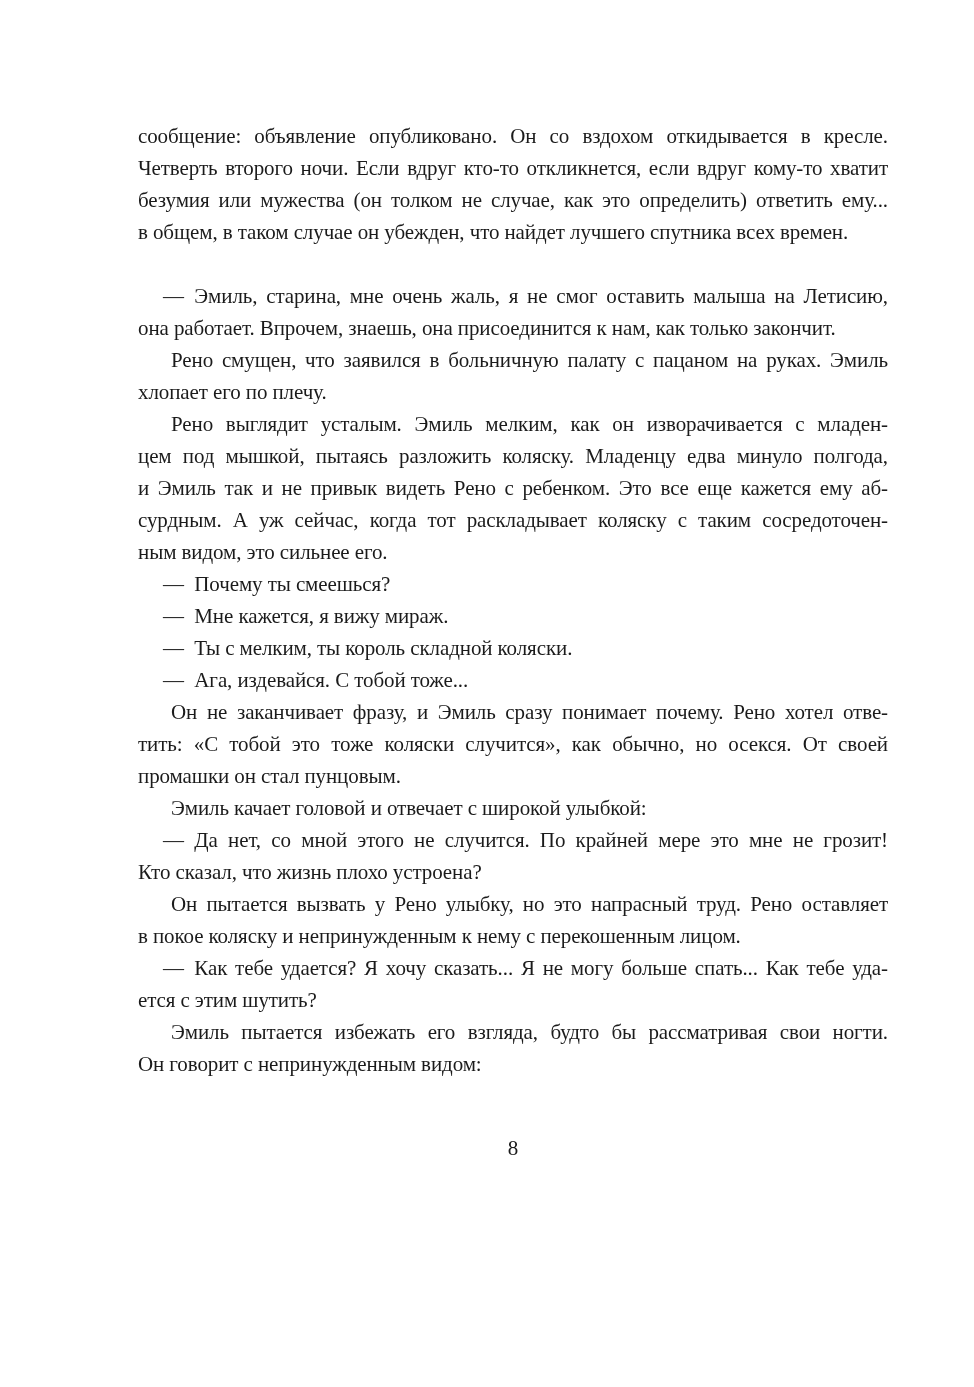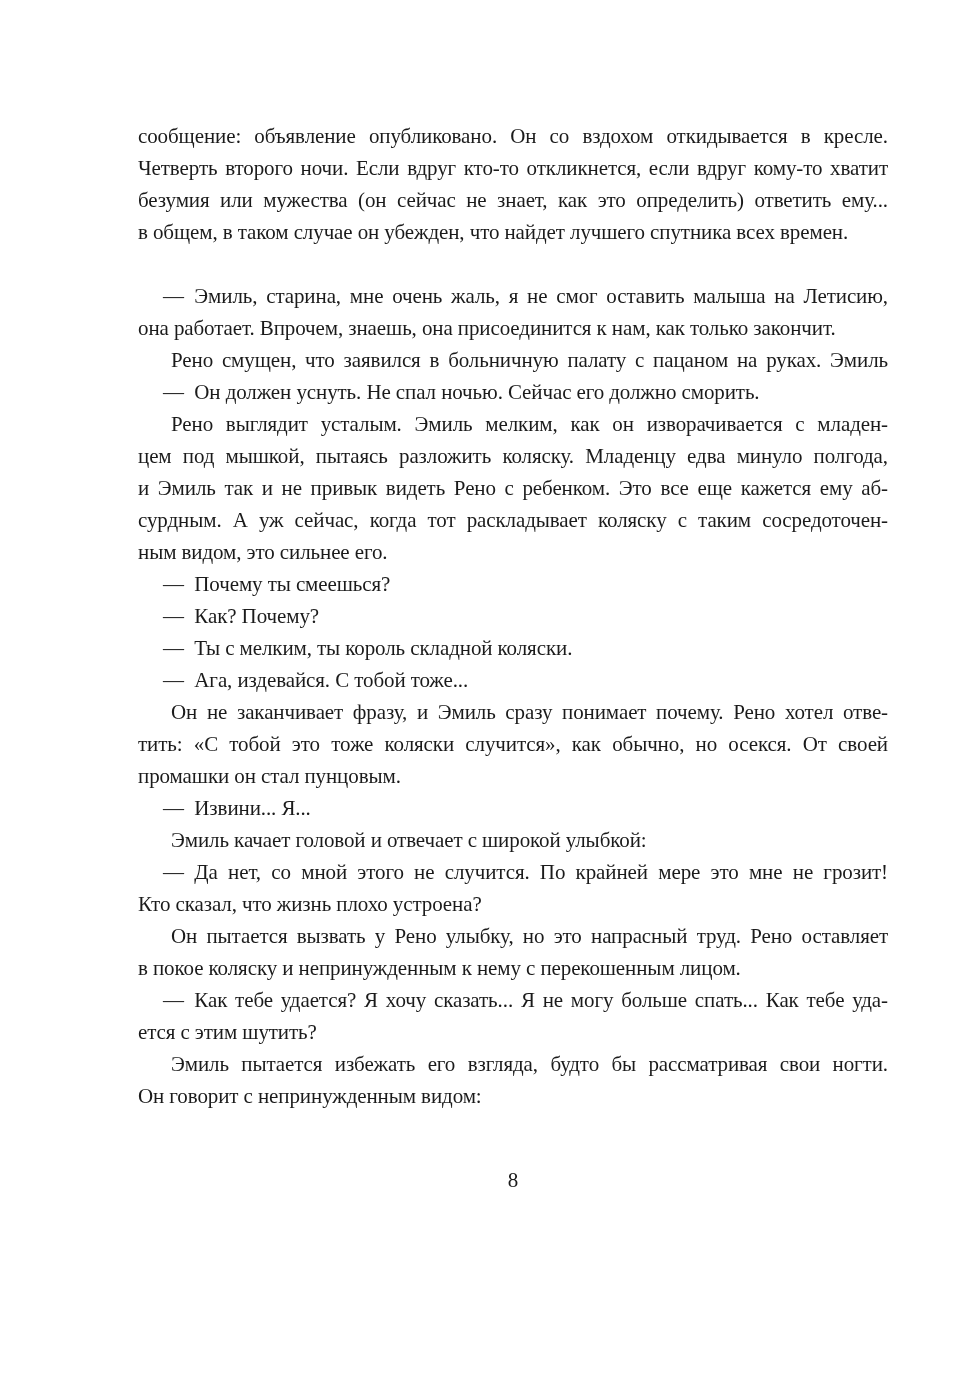--- a/index.html
+++ b/index.html
@@ -48,59 +48,54 @@
 </style>
 </head>
 <body>
 
 <div class="page">
   <div class="text-block">
     <div id="paras">
         <div class="para continuation">
           <div class="line">сообщение: объявление опубликовано. Он со вздохом откидывается в кресле.</div>
           <div class="line">Четверть второго ночи. Если вдруг кто-то откликнется, если вдруг кому-то хватит</div>
-          <div class="line">безумия или мужества (он сейчас не знает, как это определить) ответить ему...</div>
+          <div class="line">безумия или мужества (он толком не случае, как это определить) ответить ему...</div>
           <div class="line last">в общем, в таком случае он убежден, что найдет лучшего спутника всех времен.</div>
         </div>
         <div class="para dialogue gap-before">
           <div class="line indent">— Эмиль, старина, мне очень жаль, я не смог оставить малыша на Летисию,</div>
           <div class="line last">она работает. Впрочем, знаешь, она присоединится к нам, как только закончит.</div>
         </div>
         <div class="para narrative">
           <div class="line indent">Рено смущен, что заявился в больничную палату с пацаном на руках. Эмиль</div>
-        </div>
-        <div class="para dialogue">
-          <div class="line last indent">— Он должен уснуть. Не спал ночью. Сейчас его должно сморить.</div>
+          <div class="line last">хлопает его по плечу.</div>
         </div>
         <div class="para narrative">
           <div class="line indent">Рено выглядит усталым. Эмиль мелким, как он изворачивается с младен-</div>
           <div class="line">цем под мышкой, пытаясь разложить коляску. Младенцу едва минуло полгода,</div>
           <div class="line">и Эмиль так и не привык видеть Рено с ребенком. Это все еще кажется ему аб-</div>
           <div class="line">сурдным. А уж сейчас, когда тот раскладывает коляску с таким сосредоточен-</div>
           <div class="line last">ным видом, это сильнее его.</div>
         </div>
         <div class="para dialogue">
           <div class="line last indent">— Почему ты смеешься?</div>
         </div>
         <div class="para dialogue">
-          <div class="line last indent">— Как? Почему?</div>
+          <div class="line last indent">— Мне кажется, я вижу мираж.</div>
         </div>
         <div class="para dialogue">
           <div class="line last indent">— Ты с мелким, ты король складной коляски.</div>
         </div>
         <div class="para dialogue">
           <div class="line last indent">— Ага, издевайся. С тобой тоже...</div>
         </div>
         <div class="para narrative">
           <div class="line indent">Он не заканчивает фразу, и Эмиль сразу понимает почему. Рено хотел отве-</div>
           <div class="line">тить: «С тобой это тоже коляски случится», как обычно, но осекся. От своей</div>
           <div class="line last">промашки он стал пунцовым.</div>
-        </div>
-        <div class="para dialogue">
-          <div class="line last indent">— Извини... Я...</div>
         </div>
         <div class="para narrative">
           <div class="line last indent">Эмиль качает головой и отвечает с широкой улыбкой:</div>
         </div>
         <div class="para dialogue">
           <div class="line indent">— Да нет, со мной этого не случится. По крайней мере это мне не грозит!</div>
           <div class="line last">Кто сказал, что жизнь плохо устроена?</div>
         </div>
         <div class="para narrative">
           <div class="line indent">Он пытается вызвать у Рено улыбку, но это напрасный труд. Рено оставляет</div>

